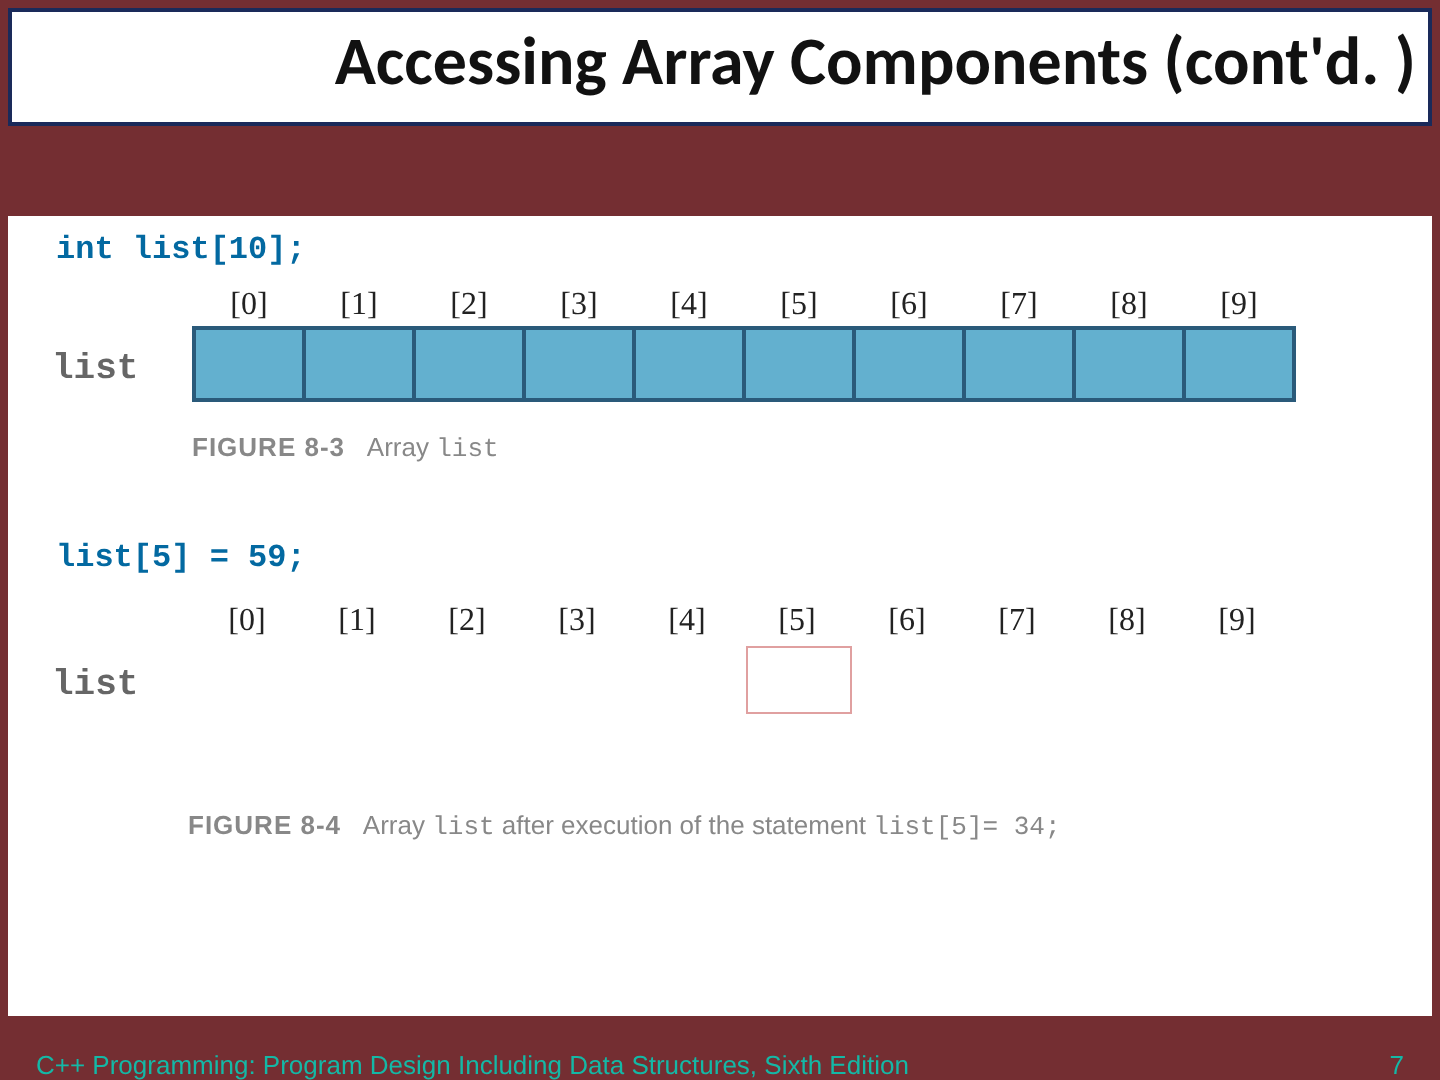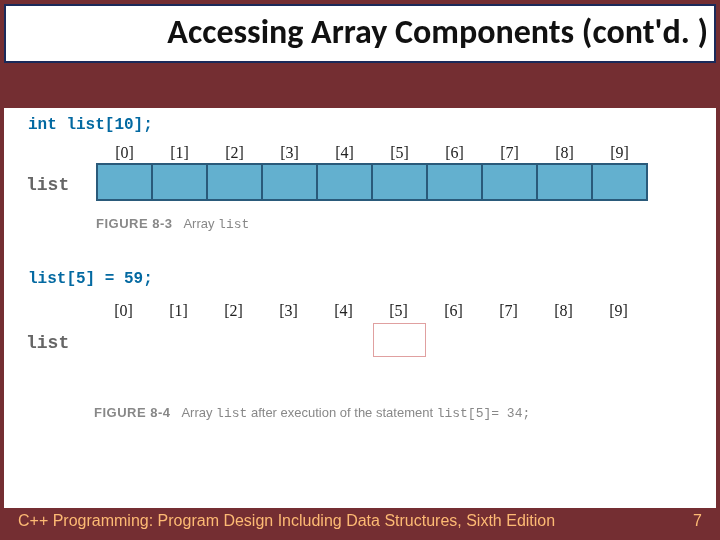--- a/index.html
+++ b/index.html
@@ -72,23 +72,23 @@
     font-weight: 700;
     text-transform: uppercase;
     letter-spacing: 0.5px;
     margin-right: 8px;
     text-align: center;
   }
   .fig-caption .mono { font-family: "Courier New", monospace; color: #888; }
   .footer {
     position: absolute;
     bottom: 0; left: 4px; right: 4px; height: 28px;
-    color: #fdba74;
-    font-size: 16px;
-    display: flex; align-items: flex-start; justify-content: space-between;
+    color: #14b8a6;
+    font-size: 13px;
+    display: flex; align-items: flex-end; justify-content: space-between;
     padding: 0 14px;
   }
   .highlight-box {
     position: absolute;
     border: 1px solid #e0a0a0;
     pointer-events: none;
   }
 </style>
 </head>
 <body>

